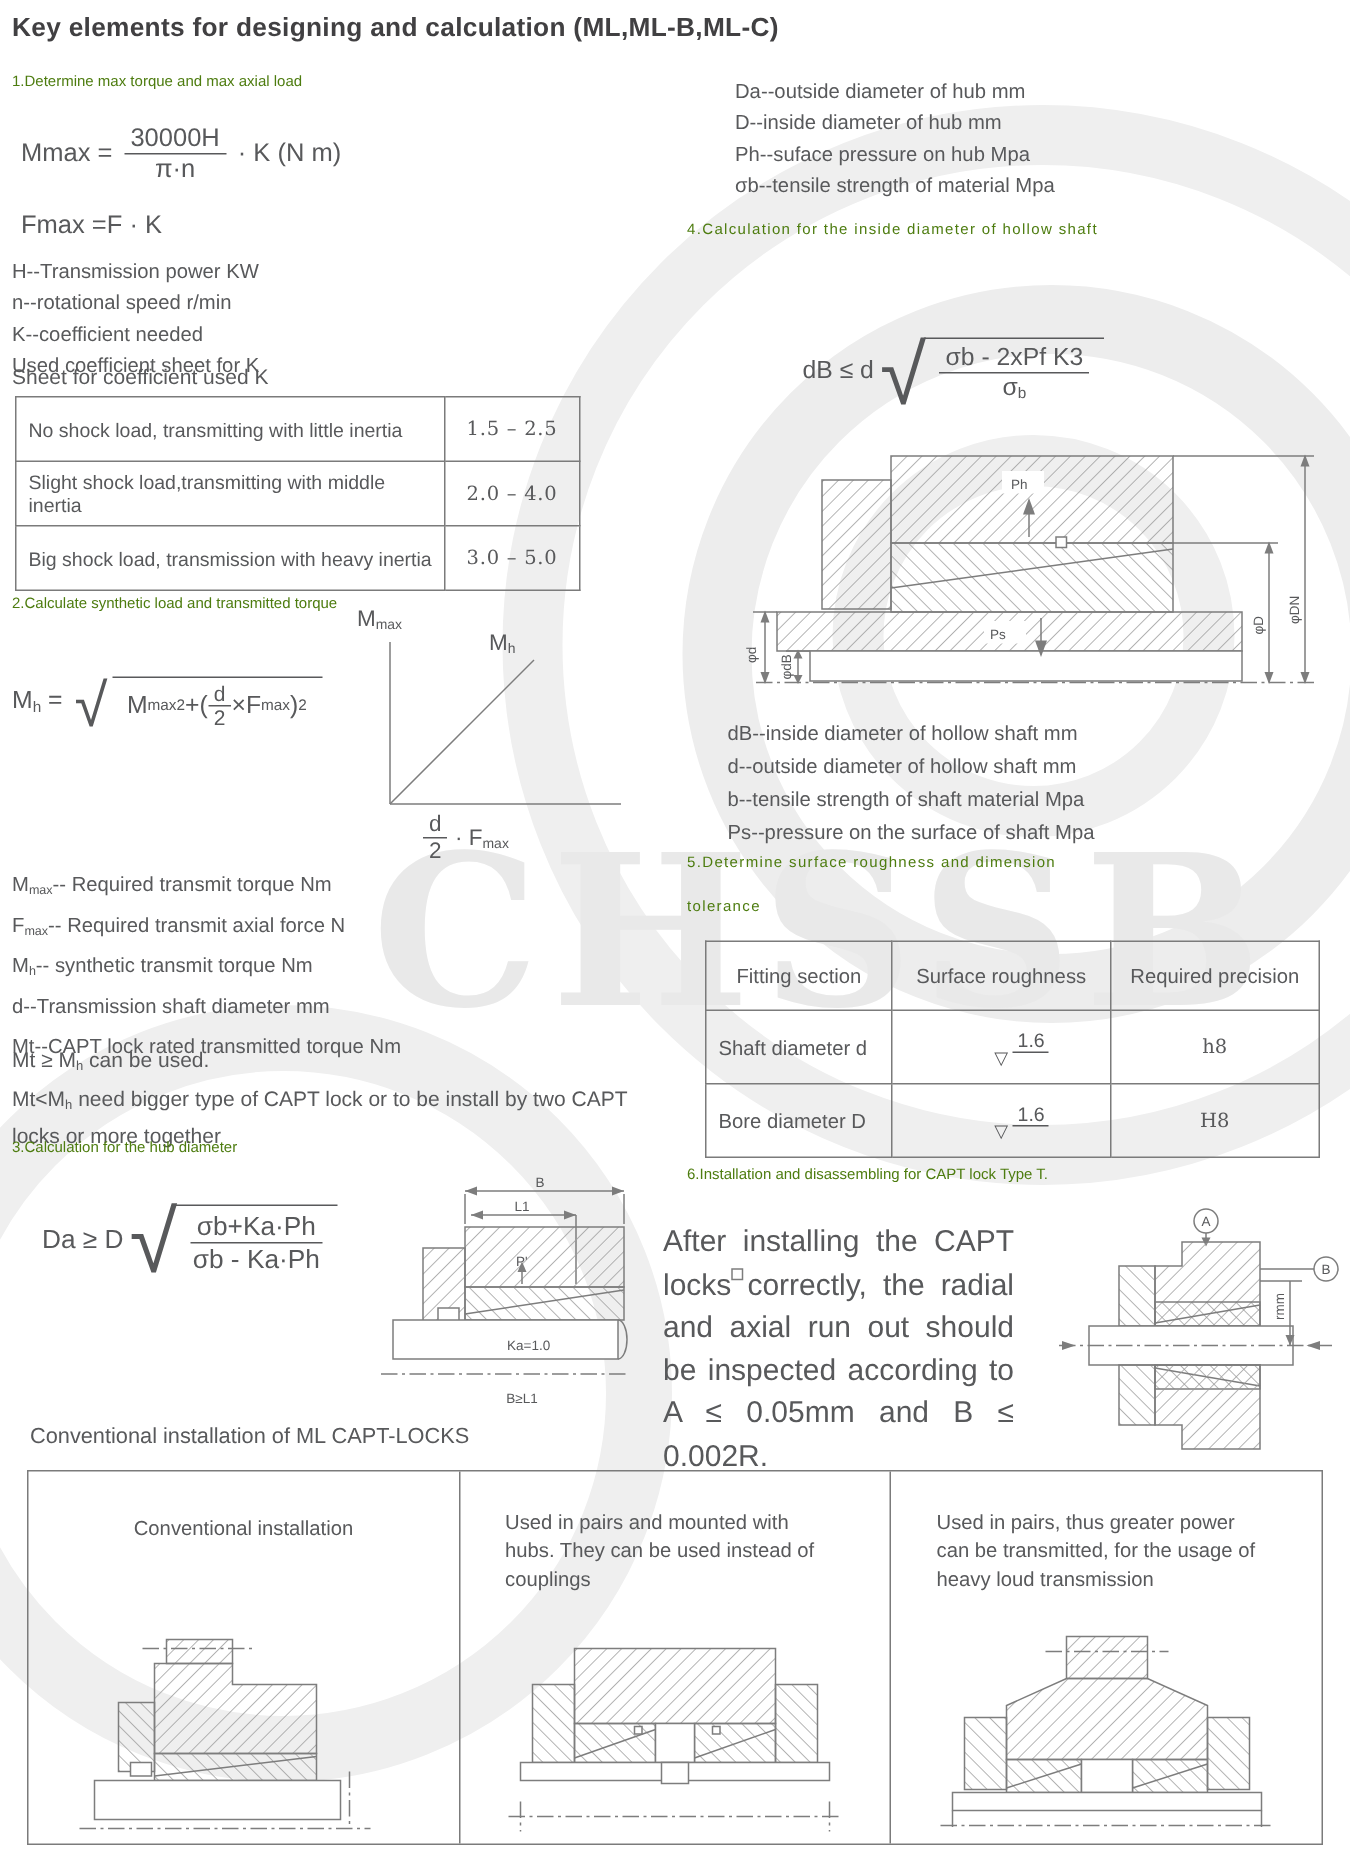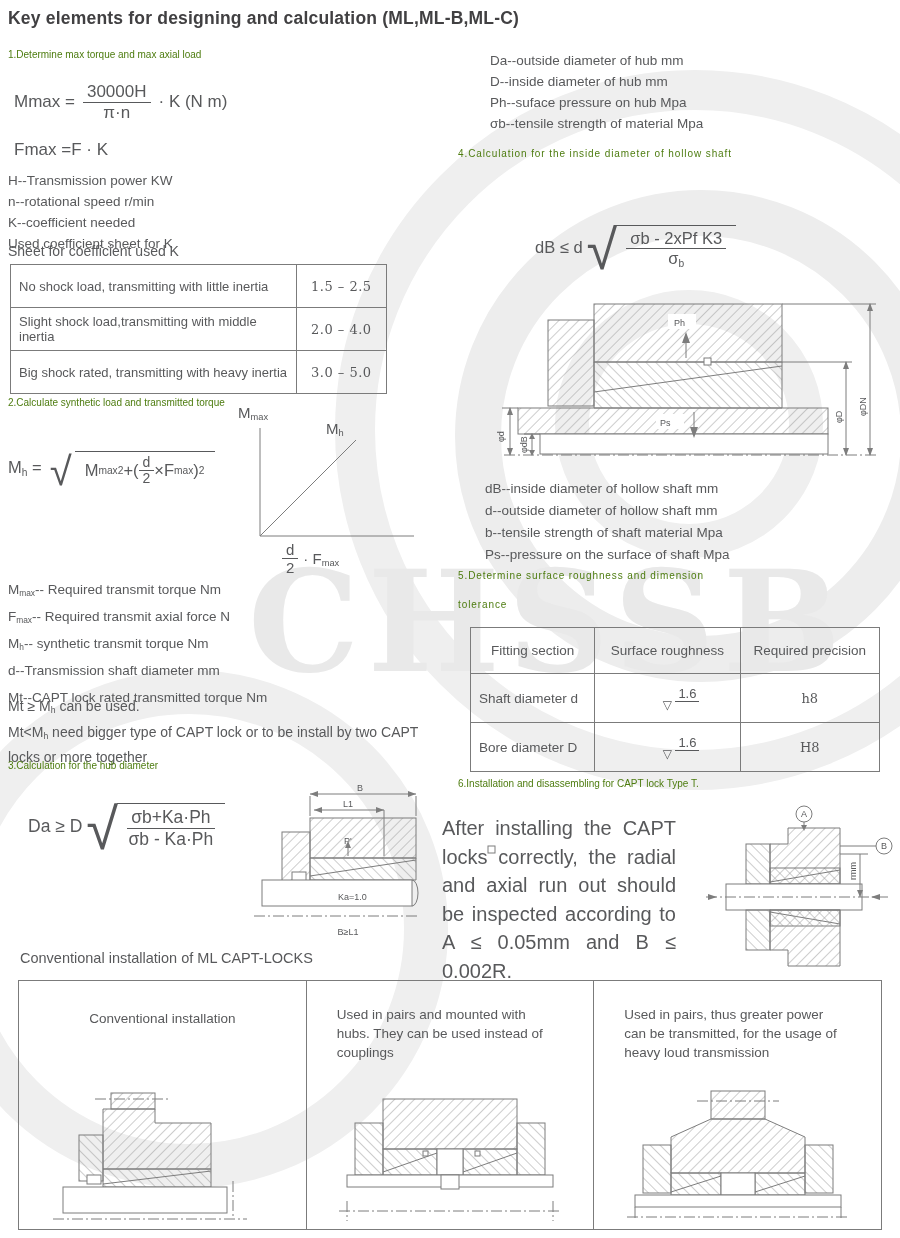--- a/index.html
+++ b/index.html
@@ -98,21 +98,21 @@
     <tbody>
         <tr>
       <td style="width:286px;height:40px;padding-left:8px;">No shock load, transmitting with little inertia</td>
       <td class="serif" style="width:91px;text-align:center;letter-spacing:.5px;">1.5 – 2.5</td>
     </tr>
     <tr>
       <td style="height:40px;padding-left:8px;">Slight shock load,transmitting with middle inertia</td>
       <td class="serif" style="text-align:center;letter-spacing:.5px;">2.0 – 4.0</td>
     </tr>
     <tr>
-      <td style="height:40px;padding-left:8px;">Big shock rated, transmitting with heavy inertia</td>
+      <td style="height:40px;padding-left:8px;">Big shock load, transmission with heavy inertia</td>
       <td class="serif" style="text-align:center;letter-spacing:.5px;">3.0 – 5.0</td>
     </tr>
   </tbody>
     </table>
 
   <div class="abs h" style="left:8px;top:397px;">2.Calculate synthetic load and transmitted torque</div>
 
   <div class="abs fx" style="left:8px;top:450px;font-size:16.5px;gap:8px;text-align:center;">
     <span><span>M</span><span class="sb">h</span> <span>=</span></span>
     <span class="rad-sign" style="font-size:40px;">√</span>

